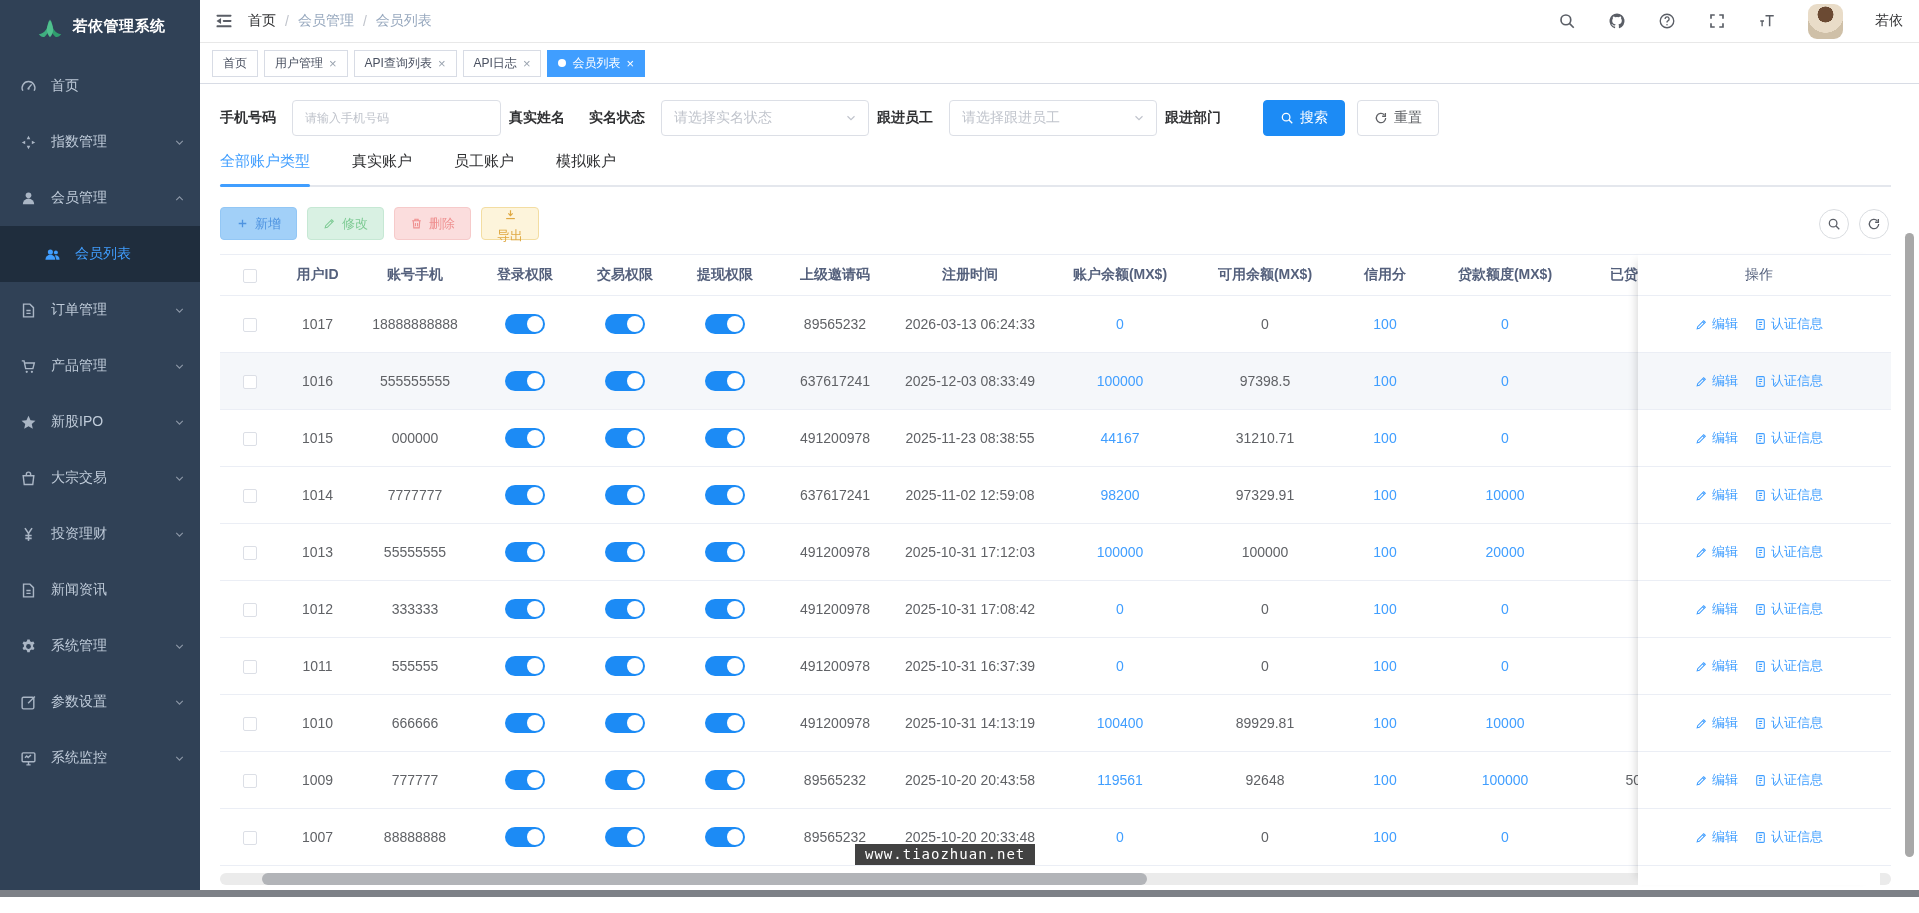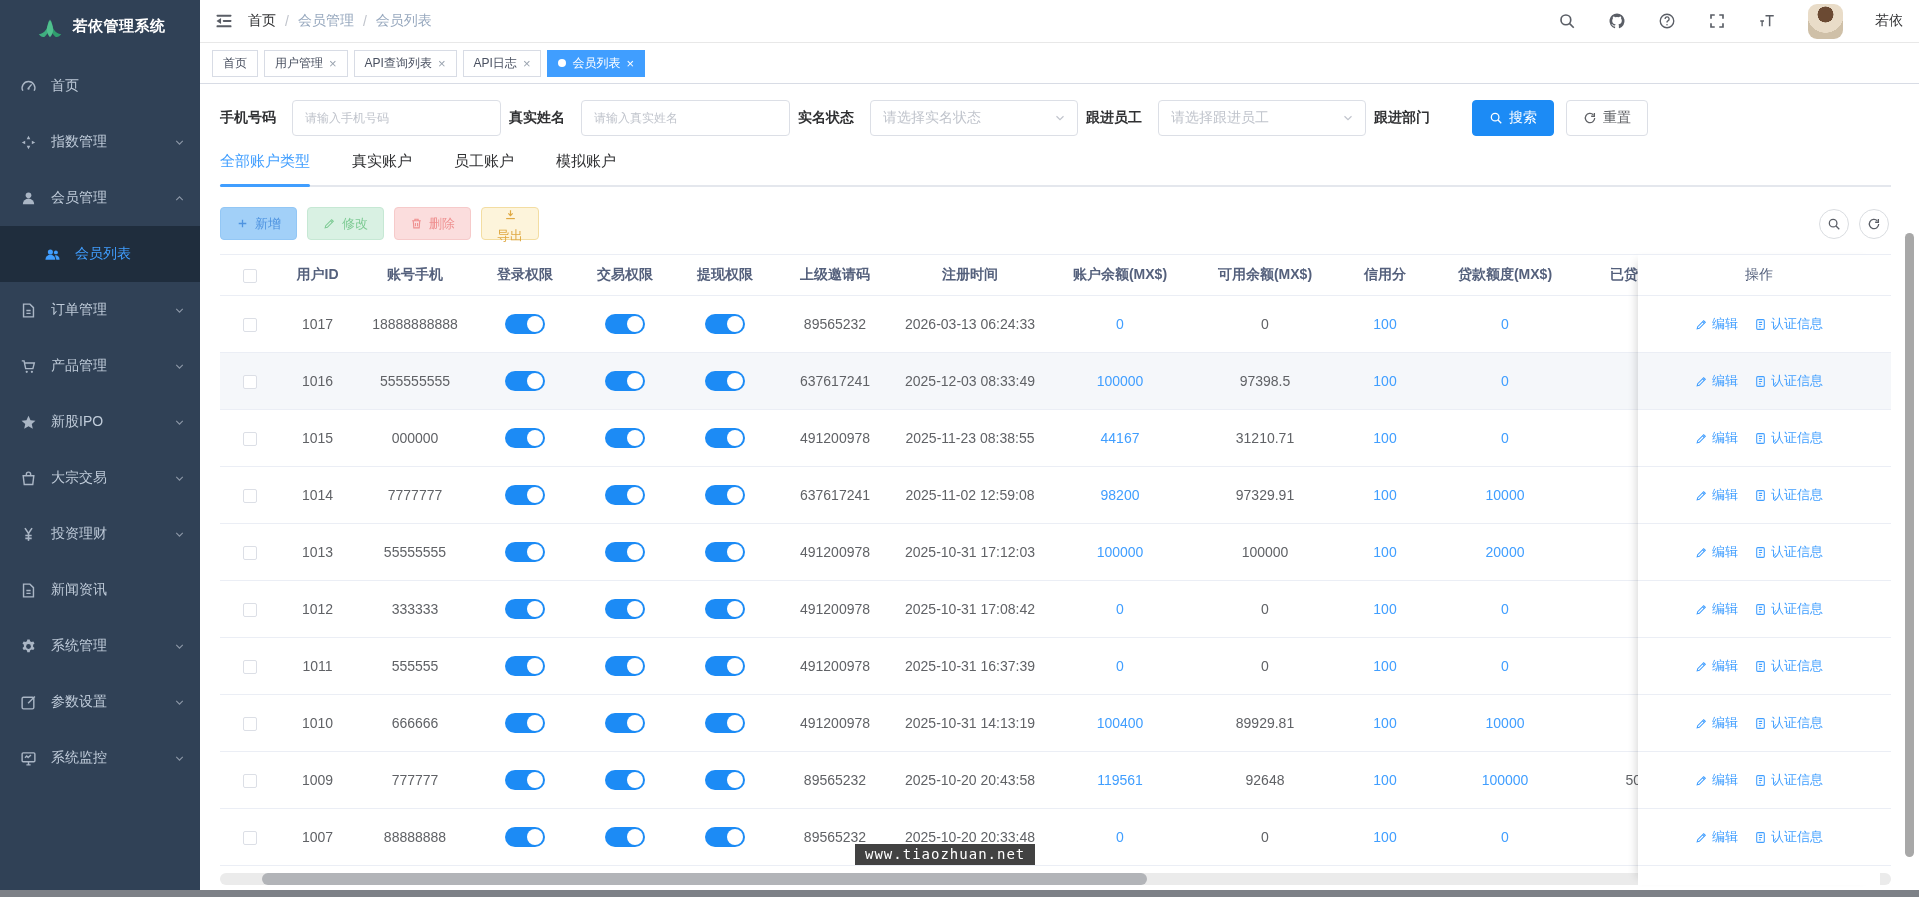--- a/index.html
+++ b/index.html
@@ -408,21 +408,20 @@
 
     <section class="content">
 
       <div class="filter-row">
         <div class="f-group">
           <span class="f-label">手机号码</span>
           <input class="f-input" placeholder="请输入手机号码" style="">
         </div>
         <div class="f-group">
           <span class="f-label">真实姓名</span>
-          <input class="f-input" placeholder="请输入真实姓名" style="">
         </div>
         <div class="f-group">
           <span class="f-label">实名状态</span>
           <div class="f-select">
             <span>请选择实名状态</span>
             <span class="chev">
                 <svg viewBox="0 0 24 24" fill="none" stroke="currentColor" stroke-width="2">
                   <path d="M6 9l6 6 6-6"></path>
                 </svg>
               </span>

